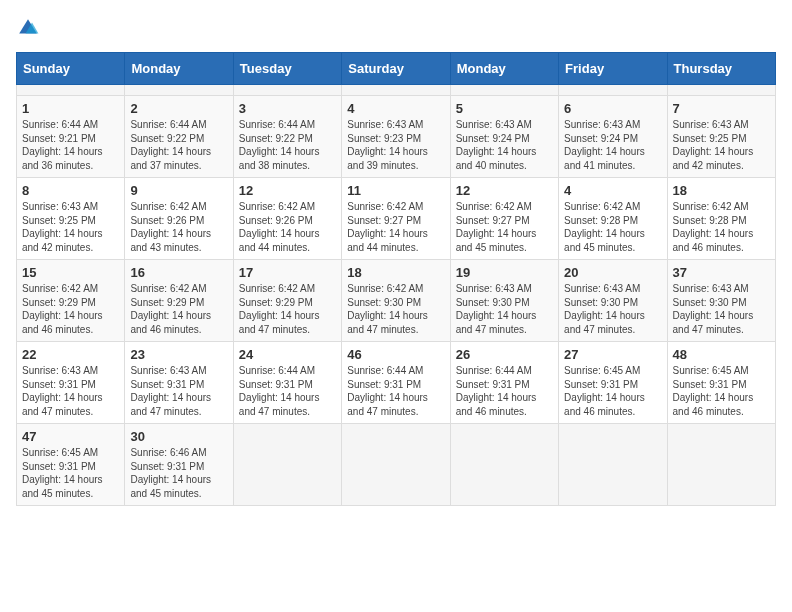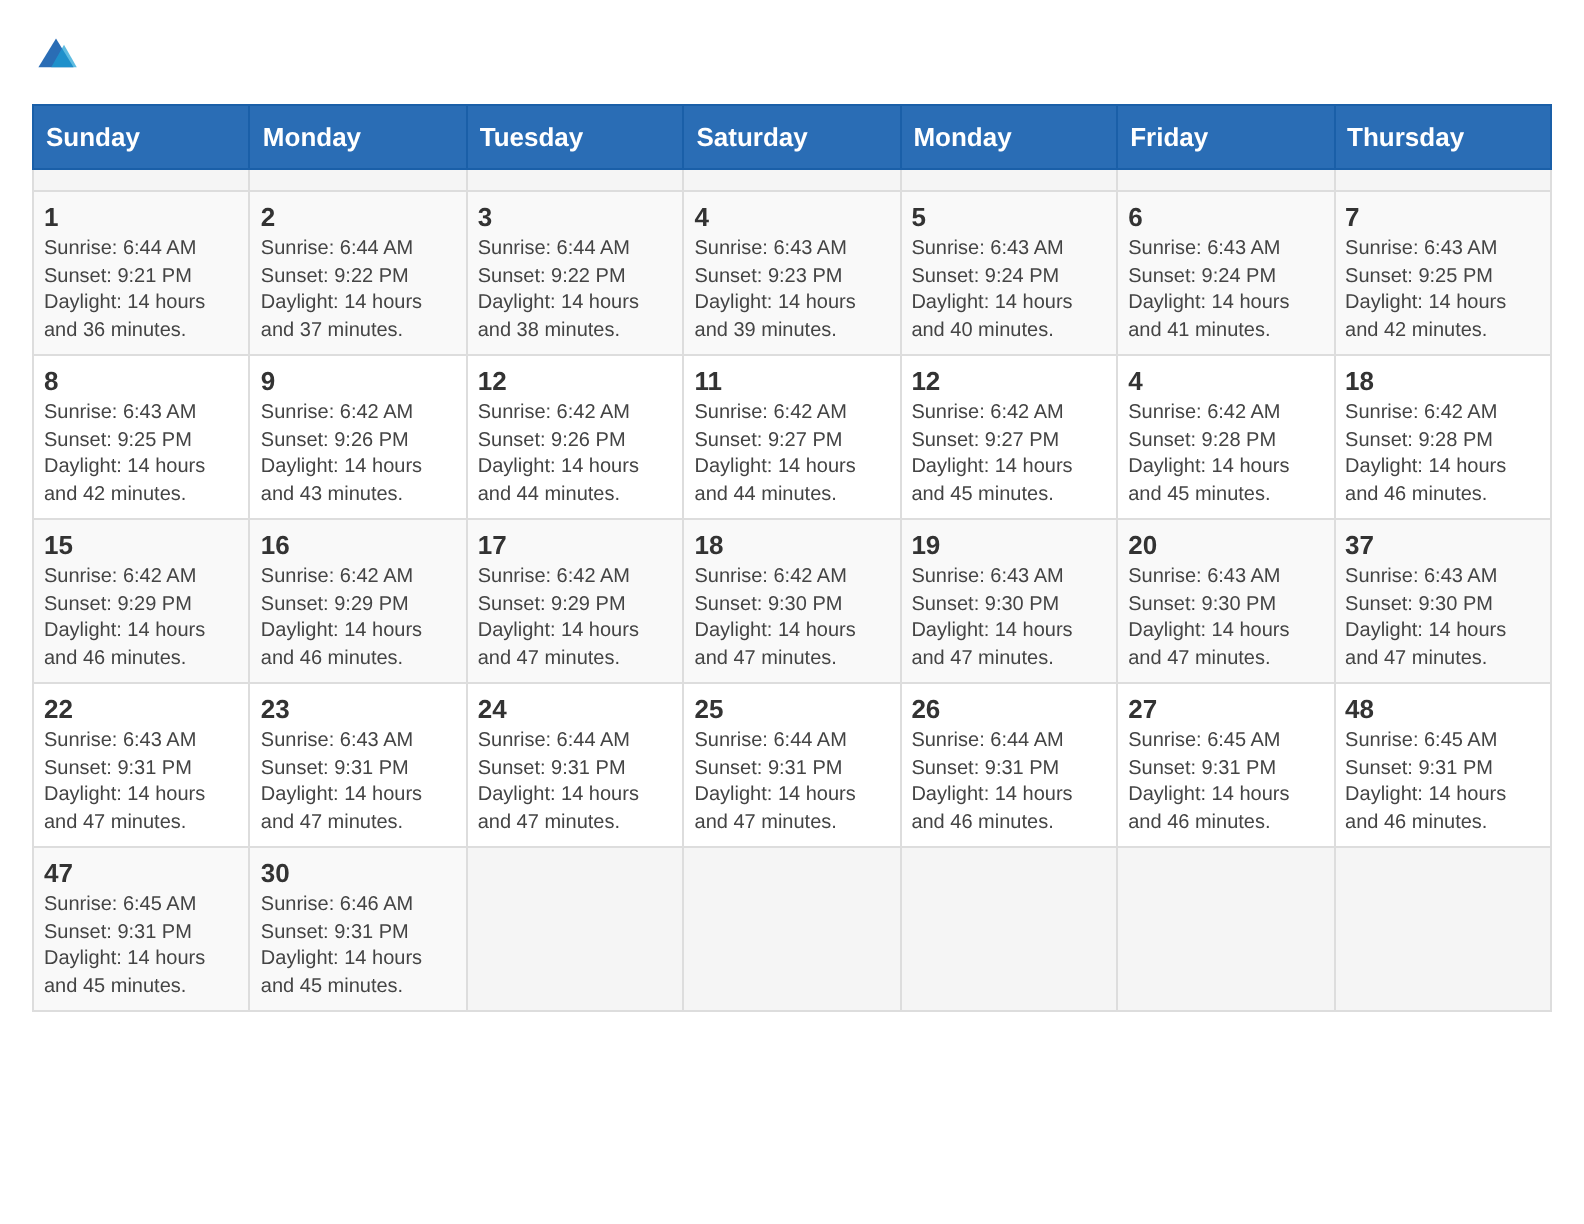--- a/index.html
+++ b/index.html
@@ -227,21 +227,21 @@
         </td>
         <td>
           <span class="day-number">23</span>
           <div class="day-info">Sunrise: 6:43 AM<br>Sunset: 9:31 PM<br>Daylight: 14 hours and 47 minutes.</div>
         </td>
         <td>
           <span class="day-number">24</span>
           <div class="day-info">Sunrise: 6:44 AM<br>Sunset: 9:31 PM<br>Daylight: 14 hours and 47 minutes.</div>
         </td>
         <td>
-          <span class="day-number">25</span>
+          <span class="day-number">46</span>
           <div class="day-info">Sunrise: 6:44 AM<br>Sunset: 9:31 PM<br>Daylight: 14 hours and 47 minutes.</div>
         </td>
         <td>
           <span class="day-number">26</span>
           <div class="day-info">Sunrise: 6:44 AM<br>Sunset: 9:31 PM<br>Daylight: 14 hours and 46 minutes.</div>
         </td>
         <td>
           <span class="day-number">27</span>
           <div class="day-info">Sunrise: 6:45 AM<br>Sunset: 9:31 PM<br>Daylight: 14 hours and 46 minutes.</div>
         </td>

